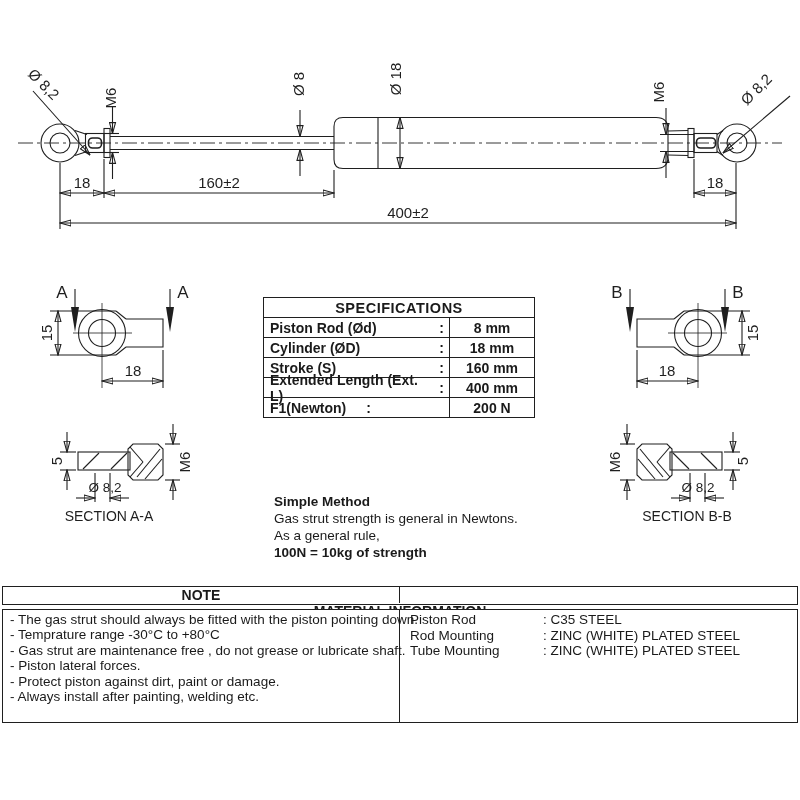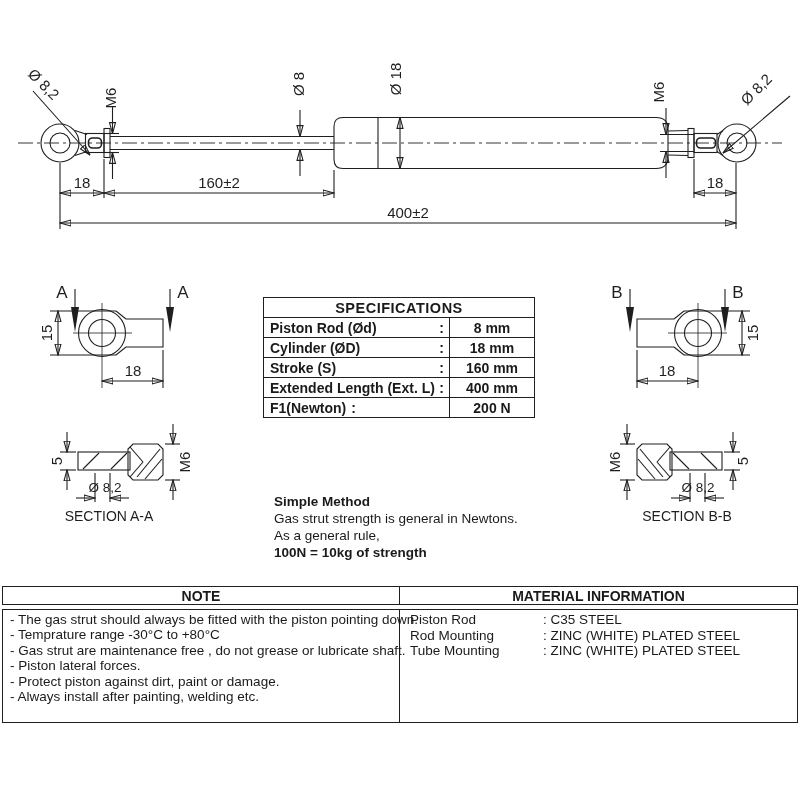--- a/index.html
+++ b/index.html
@@ -13,30 +13,30 @@
   svg .solid{fill:#1f1f1f;stroke:none;}
   svg text{fill:#1f1f1f;stroke:none;font-family:"Liberation Sans",sans-serif;font-size:15px;}
   svg text.small{font-size:13.5px;}
   svg text.cap{font-size:14px;}
   svg text.marker-letter{font-size:17px;}
 
   #spec-table{left:263px;top:297px;width:272px;border:1.6px solid #1f1f1f;background:#fff;font-size:14px;box-sizing:border-box;font-weight:bold;}
   .spec-header{height:19px;display:flex;align-items:center;justify-content:center;font-size:14.5px;letter-spacing:.5px;}
   .spec-row{display:flex;border-top:1.6px solid #1f1f1f;height:19px;align-items:center;}
   .spec-label{width:186px;border-right:1.6px solid #1f1f1f;display:flex;align-items:center;height:100%;
-              padding:0 5px 0 6px;box-sizing:border-box;}
+              padding:0 5px 0 6px;box-sizing:border-box;gap:15px;}
   .spec-label .colon{margin-left:auto;}
   .spec-row.near-colon .colon{margin-left:5px;}
   .spec-value{flex:1;text-align:center;}
 
   #method{left:274px;top:493px;width:270px;font-size:13.5px;line-height:17px;}
   .bold{font-weight:bold;}
 
   #bottom-header{left:2px;top:586px;width:796px;height:19px;border:1px solid #1f1f1f;display:flex;
-                 font-weight:bold;font-size:14px;box-sizing:border-box;background:#fff;}
+                 font-weight:bold;font-size:14px;box-sizing:border-box;background:#fff;flex-direction:column;}
   #bottom-header .hcell{display:flex;align-items:center;justify-content:center;}
   #bottom-header .left{width:397px;border-right:1px solid #1f1f1f;box-sizing:border-box;}
   #bottom-header .right{flex:1;}
 
   #bottom-body{left:2px;top:609px;width:796px;height:114px;border:1px solid #1f1f1f;display:flex;
                font-size:13.5px;box-sizing:border-box;background:#fff;}
   .note-col{width:397px;border-right:1px solid #1f1f1f;box-sizing:border-box;padding:2px 2px 0 7px;}
   .note-col .note-line{line-height:15.4px;white-space:nowrap;}
   .mat-col{flex:1;padding:2px 2px 0 10px;box-sizing:border-box;}
   .mat-row{display:flex;line-height:15.5px;white-space:nowrap;}

